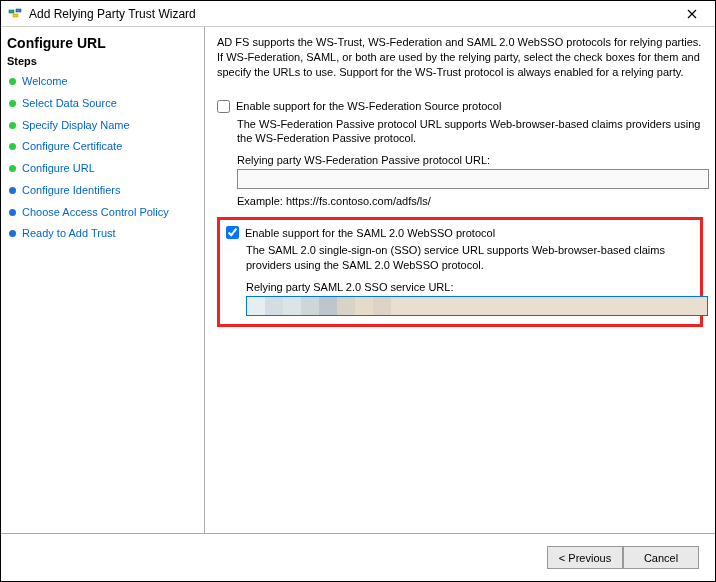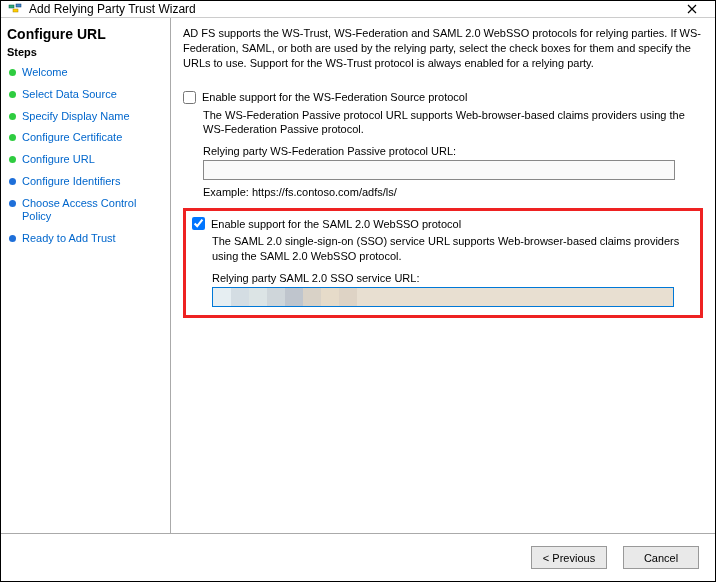--- a/index.html
+++ b/index.html
@@ -7,21 +7,21 @@
     font-family: "Segoe UI", Tahoma, sans-serif;
     font-size: 11px;
     background: #fff;
     width: 716px;
     height: 582px;
     overflow: hidden;
     border: 1px solid #000;
     position: relative;
   }
   .titlebar {
-    height: 17px;
+    height: 26px;
     display: flex;
     align-items: center;
     padding: 0 6px;
     border-bottom: 1px solid #ccc;
   }
   .titlebar .icon {
     width: 16px; height: 16px;
     margin-right: 6px;
     display:flex;align-items:center;justify-content:center;
   }
@@ -34,21 +34,21 @@
   .header {
     padding: 10px 10px 12px 10px;
     border-bottom: 1px solid #aaa;
   }
   .header h1 { font-size: 14px; font-weight: bold; }
   .content {
     display: flex;
     height: calc(100% - 26px - 38px);
   }
   .sidebar {
-    width: 170px;
+    width: 204px;
     padding: 8px 6px;
     border-right: 1px solid #aaa;
     flex-shrink:0;
   }
   .sidebar h2 { font-size: 11px; font-weight: bold; margin-bottom: 4px; }
   .step {
     display: flex; align-items: flex-start;
     padding: 4px 2px;
     color: #0066cc;
     cursor: default;
@@ -97,21 +97,21 @@
       #cfd6da 54px 72px, #bfc5cd 72px 90px, #d9d2c7 90px 108px,
       #e6dbc9 108px 126px, #ded3c5 126px 144px, #e8dfd1 144px 462px);
     color: transparent;
   }
   .footer {
     position: absolute;
     bottom: 0; left: 0; right: 0;
     height: 48px;
     border-top: 1px solid #aaa;
     display:flex; align-items:center; justify-content:flex-end;
-    gap: 16px; padding-right: 16px;
+    gap: 0; padding-right: 16px;
     background:#fff;
   }
   .btn {
     min-width: 76px; height: 23px;
     border: 1px solid #999;
     background: #e9e9e9;
     font-size: 11px;
     cursor: pointer;
   }
   .btn.primary {

